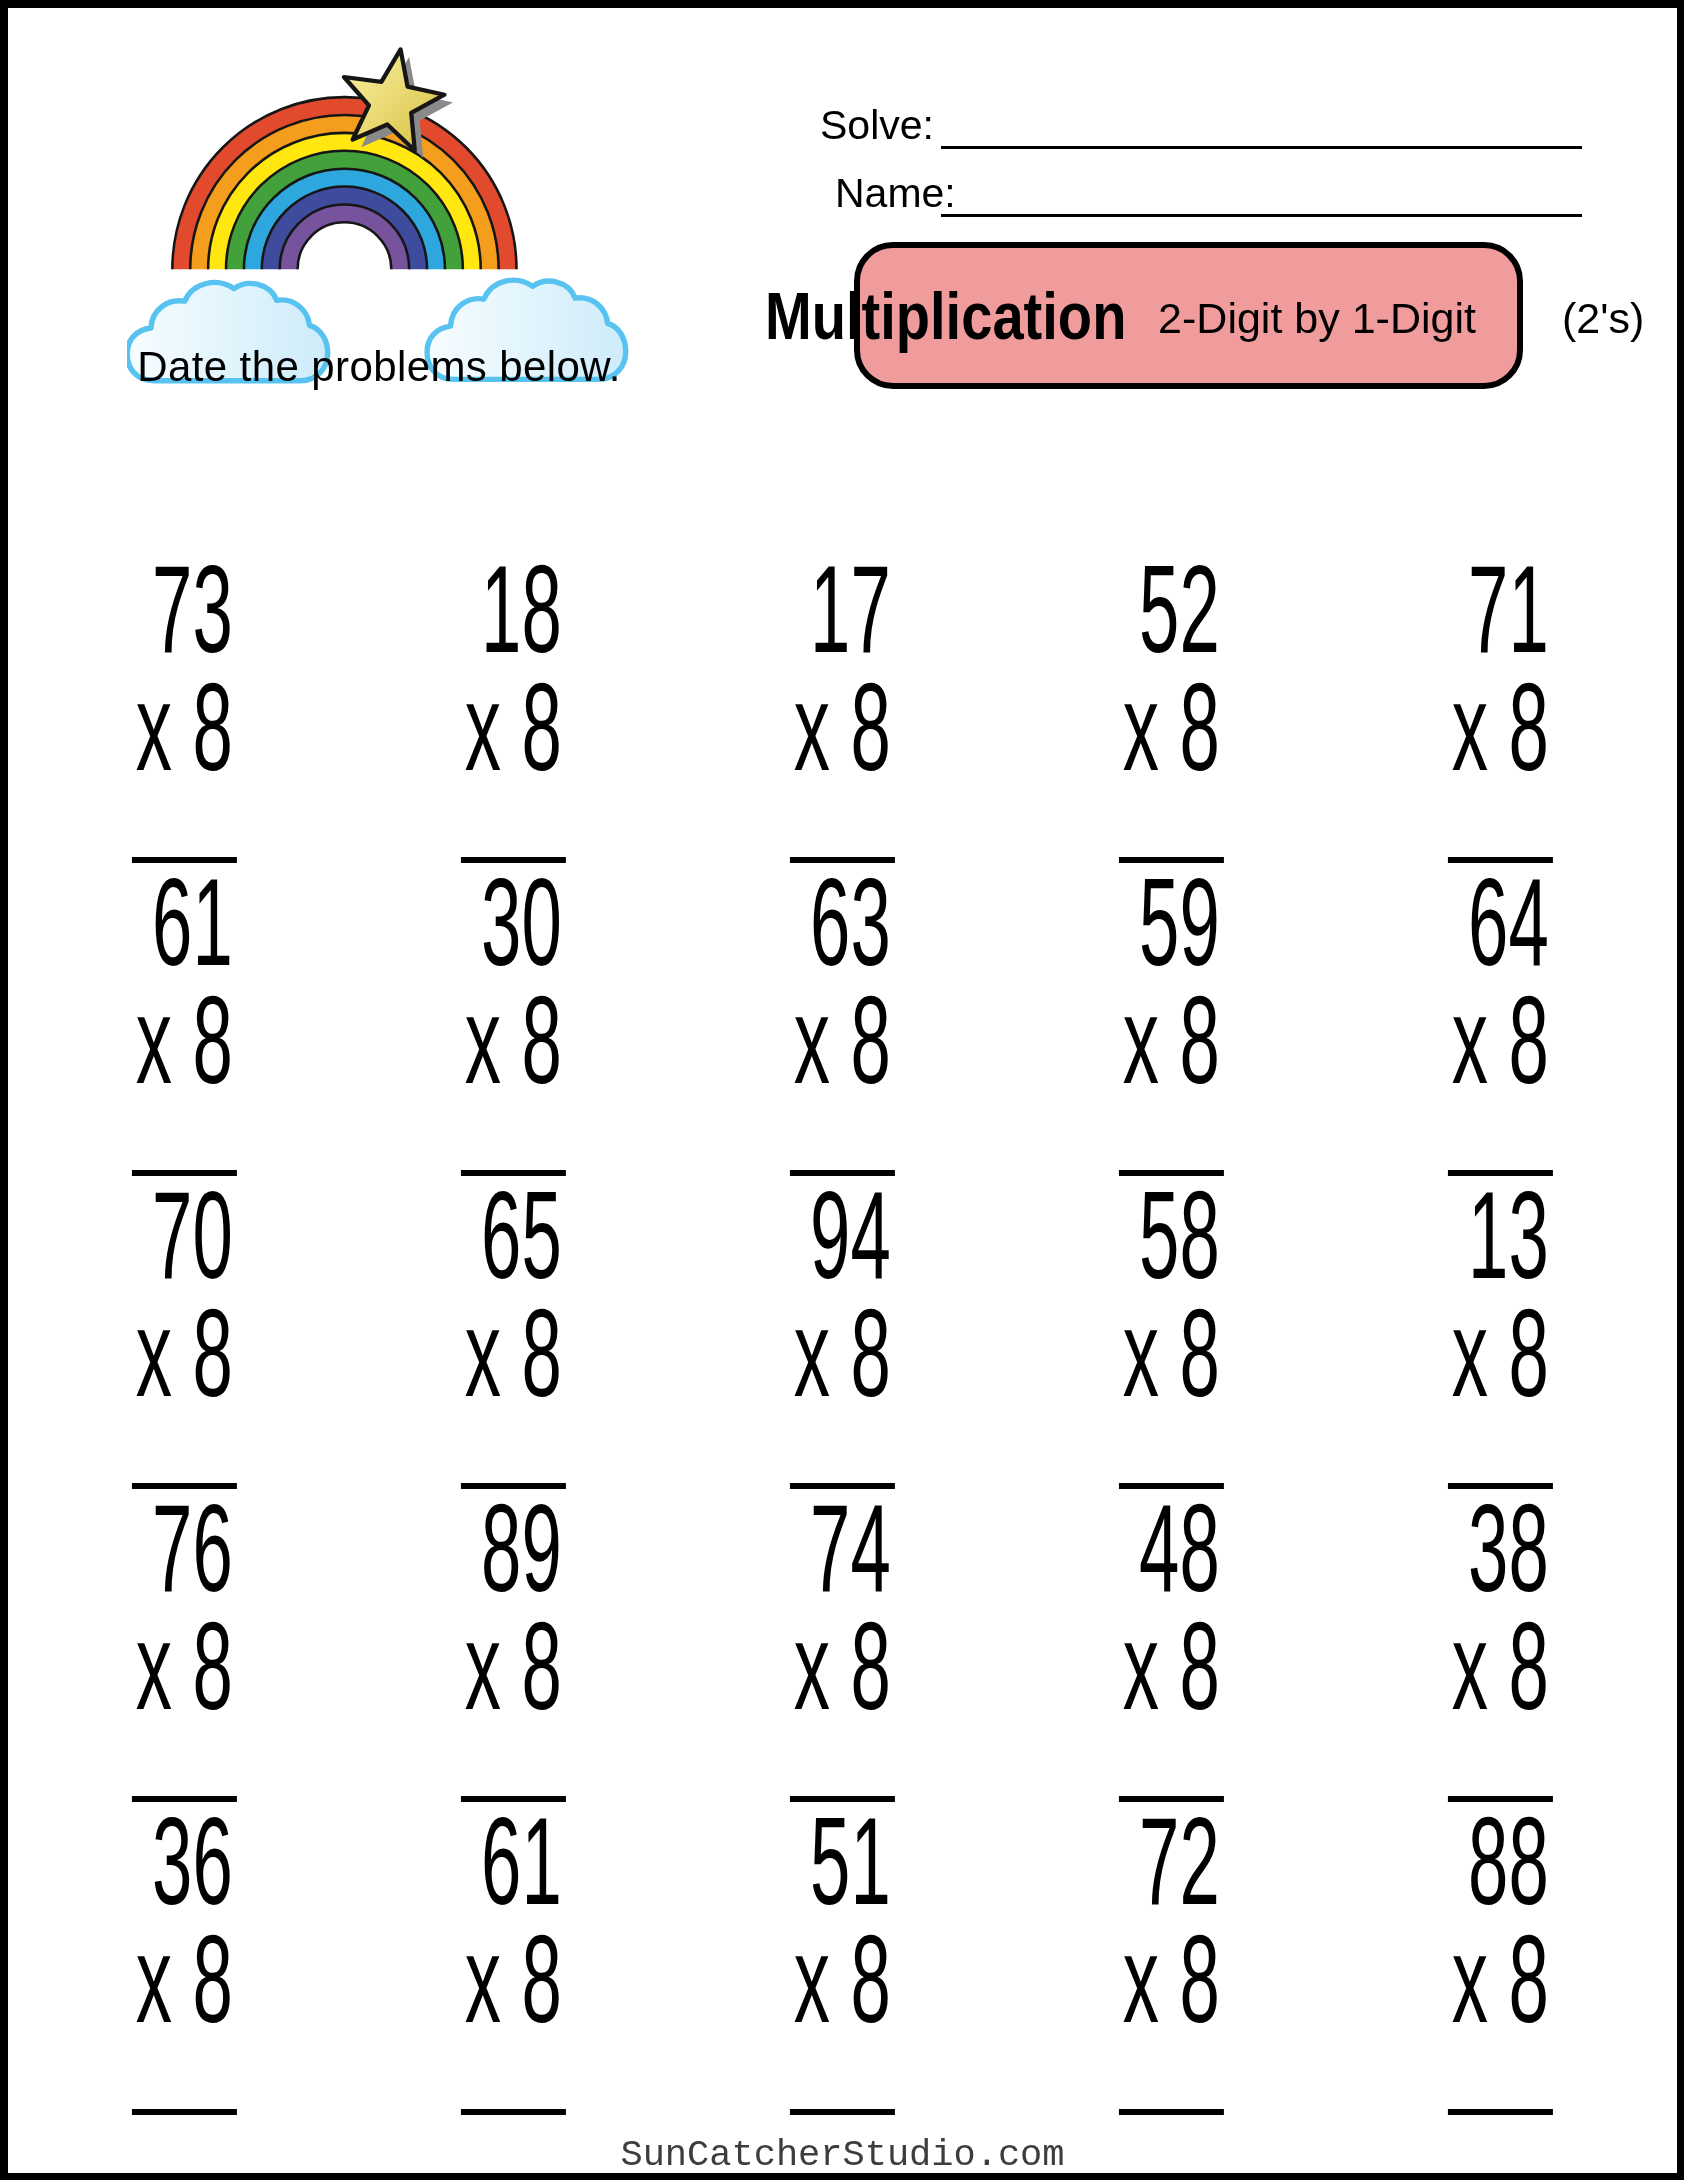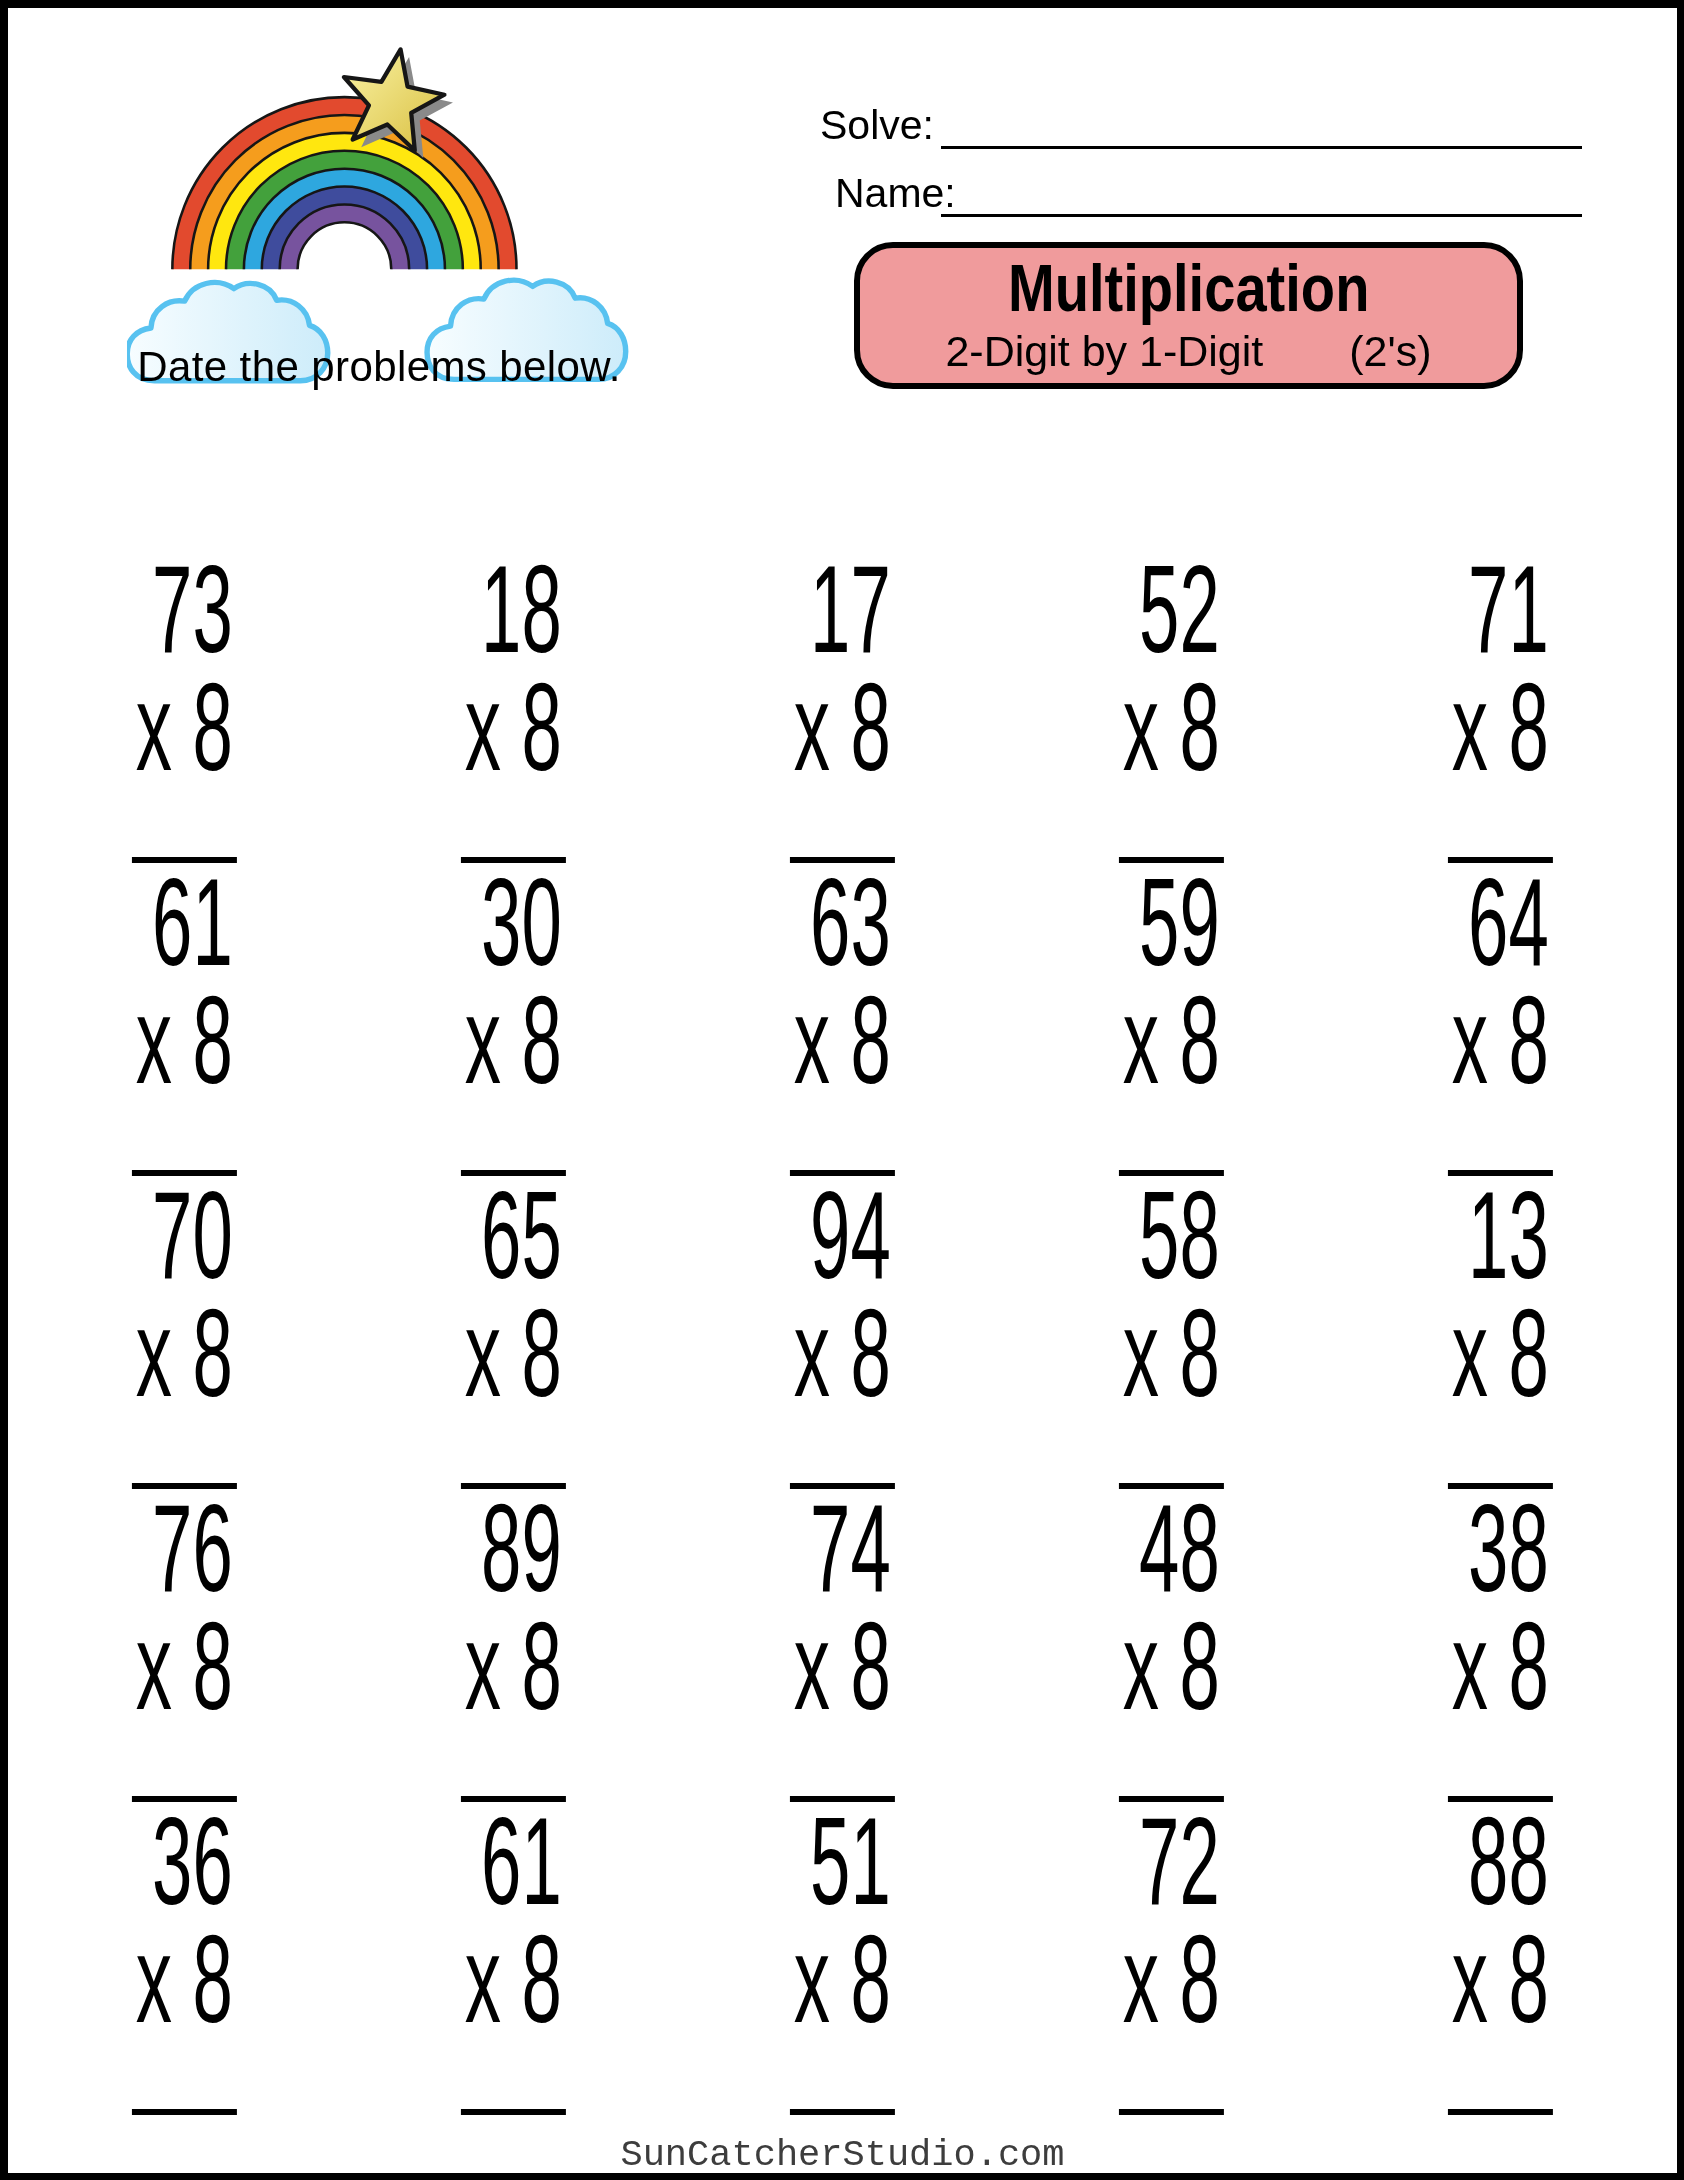--- a/index.html
+++ b/index.html
@@ -23,21 +23,21 @@
   .name-label { position:absolute; left:812px; top:94px; font-size:41px; }
   .date-label { position:absolute; left:827px; top:162px; font-size:41px; }
   .write-line { position:absolute; height:3.4px; background:#000; }
   .name-line { left:933px; top:138px; width:641px; }
   .date-line { left:933px; top:206px; width:641px; }
   
   .title-box {
     position:absolute; left:846px; top:234px; width:669px; height:147px;
     box-sizing:border-box; border:6px solid #000; border-radius:39px;
     background:var(--pink,#F09B9C);
-    display:flex; flex-direction:column; align-items:center; justify-content:center;
+    display:flex; flex-direction:row; align-items:center; justify-content:center;
   }
   .title-main {
     font-size:66px; font-weight:bold; line-height:1.0;
     transform:scaleX(.85); transform-origin:50% 50%; white-space:nowrap;
   }
   .title-sub { display:flex; align-items:baseline; font-size:43px; margin-top:6.8px; white-space:nowrap;gap:48px; }
   .title-sub .note { margin-left:38px; }
   
   .grid {
     position:absolute; left:12px; top:542px;

